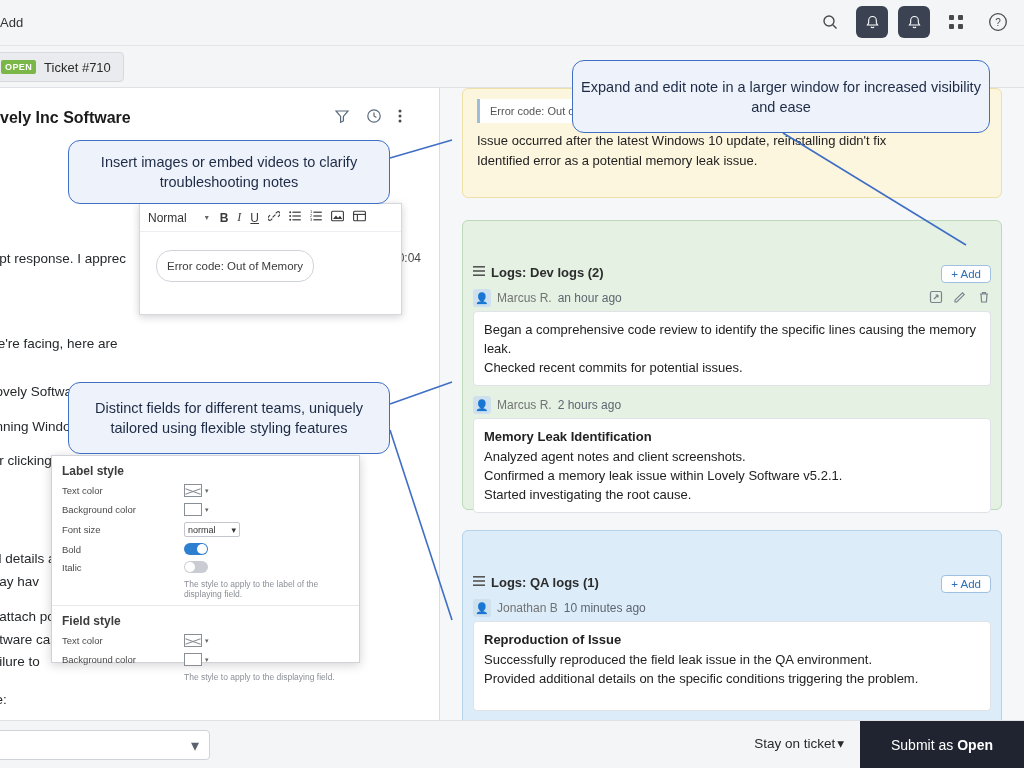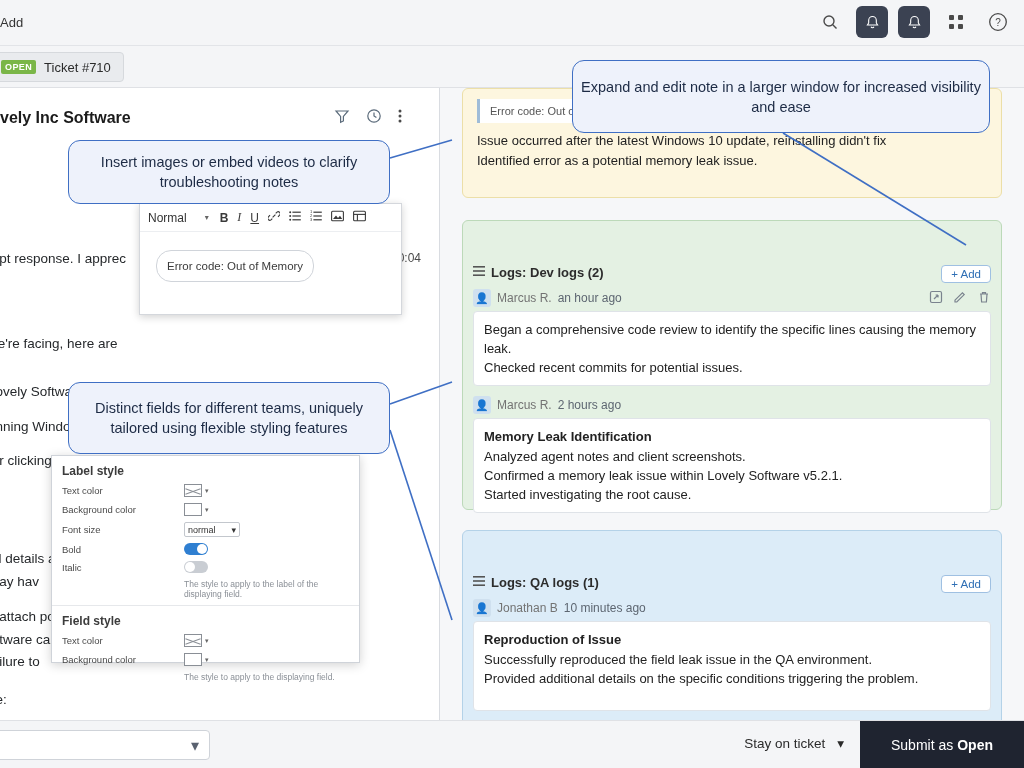--- a/index.html
+++ b/index.html
@@ -167,21 +167,21 @@
   .bottom-select {
     position: absolute; left: -10px; top: 9px;
     width: 220px; height: 30px;
     background: #fff; border: 1px solid #cfd3d9; border-radius: 4px;
     display: flex; align-items: center; justify-content: flex-end;
     padding-right: 10px; color: #5a6270;
   }
   .stay-on-ticket {
     position: absolute; right: 180px; top: 14px;
     font-size: 13.5px; color: #2a2a2a;
-    display: flex; align-items: center; gap: 12px;
+    display: flex; align-items: center; gap: 2px;
   }
   .submit-btn {
     position: absolute; right: 0px; top: 0px;
     width: 164px; height: 48px;
     background: #1f2430; color: #fff;
     display: flex; align-items: center; justify-content: center;
     font-size: 14px;
   }
   .submit-btn b { margin-left: 4px; }
 

